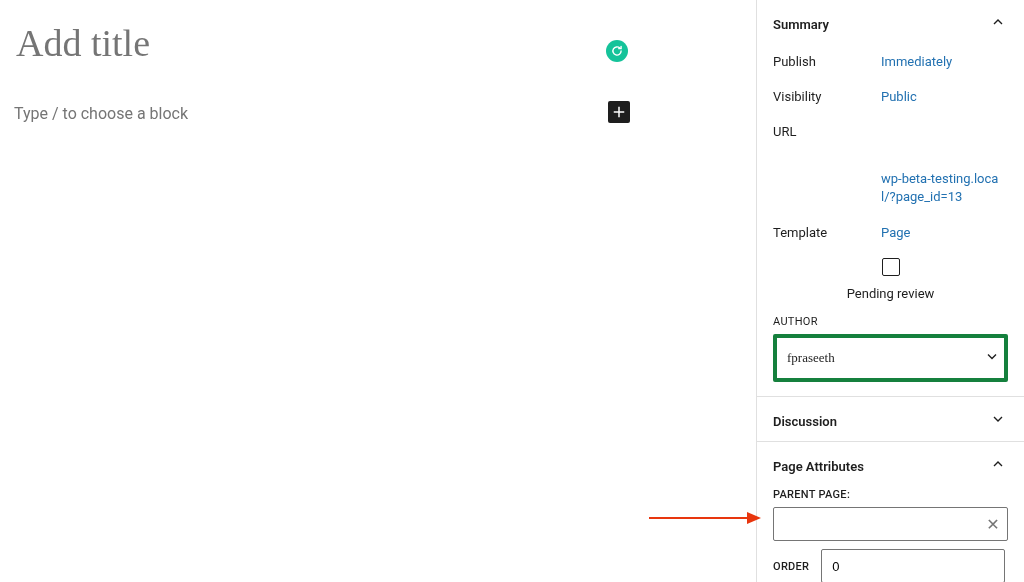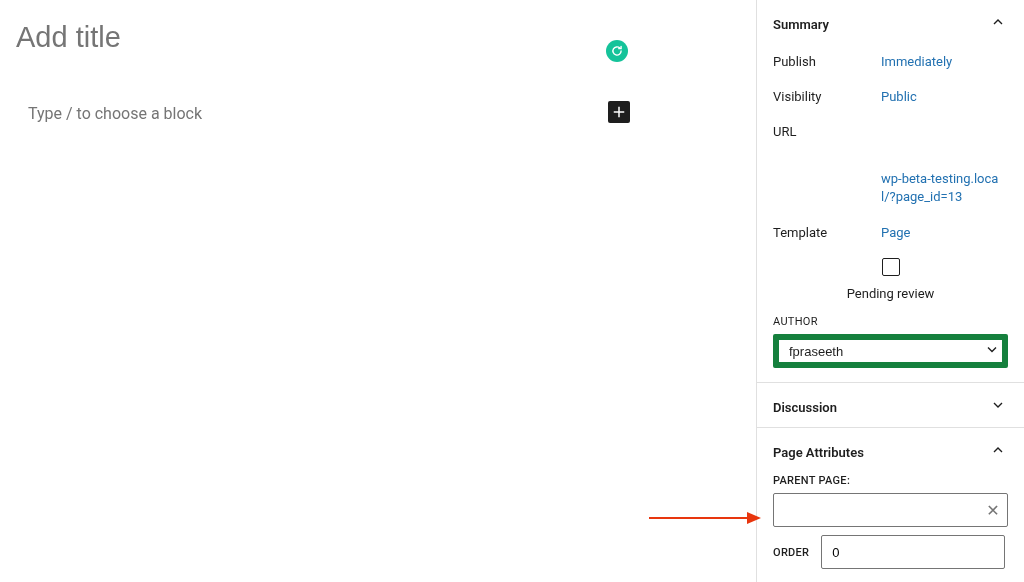--- a/index.html
+++ b/index.html
@@ -23,22 +23,22 @@
     height: 582px;
     position: relative;
     padding: 0;
     box-sizing: border-box;
   }
   .title-input {
     position: absolute;
     left: 14px;
     top: 20px;
     width: 560px;
-    font-family: Liberation Sans, sans-serif;
-    font-size: 29px;
+    font-family: Liberation Serif, serif;
+    font-size: 38px;
     font-weight: 400;
     color: #787c82;
     background: transparent;
     border: none;
     outline: none;
   }
   .grammarly {
     position: absolute;
     left: 606px;
     top: 40px;
@@ -47,21 +47,21 @@
     border-radius: 50%;
     background: #15c39a;
     color: #fff;
     display: flex;
     align-items: center;
     justify-content: center;
   }
   .grammarly svg { width: 14px; height: 14px; }
   .block-placeholder {
     position: absolute;
-    left: 28px;
+    left: 14px;
     top: 104px;
     font-size: 16px;
     color: #757575;
   }
   .add-block {
     position: absolute;
     left: 608px;
     top: 101px;
     width: 22px;
     height: 22px;
@@ -143,31 +143,32 @@
     letter-spacing: 0.3px;
     text-transform: uppercase;
     color: #1e1e1e;
     padding: 2px 0 6px 0;
   }
   .select-wrap {
     position: relative;
   }
   .select {
     width: 100%;
-    height: 34px;
-    border: 6px solid #15803d;
+    height: 48px;
+    border: 4px solid #15803d;
     border-radius: 2px;
     background: #fff;
     padding: 0 30px 0 10px;
     font-size: 13px;
     color: #1e1e1e;
     box-sizing: border-box;
     appearance: none;
     -webkit-appearance: none;
     cursor: pointer;
+    font-family: Liberation Serif, serif;
   }
   .select-chevron {
     position: absolute;
     right: 8px;
     top: 50%;
     transform: translateY(-50%);
     pointer-events: none;
   }
   .combo {
     position: relative;

